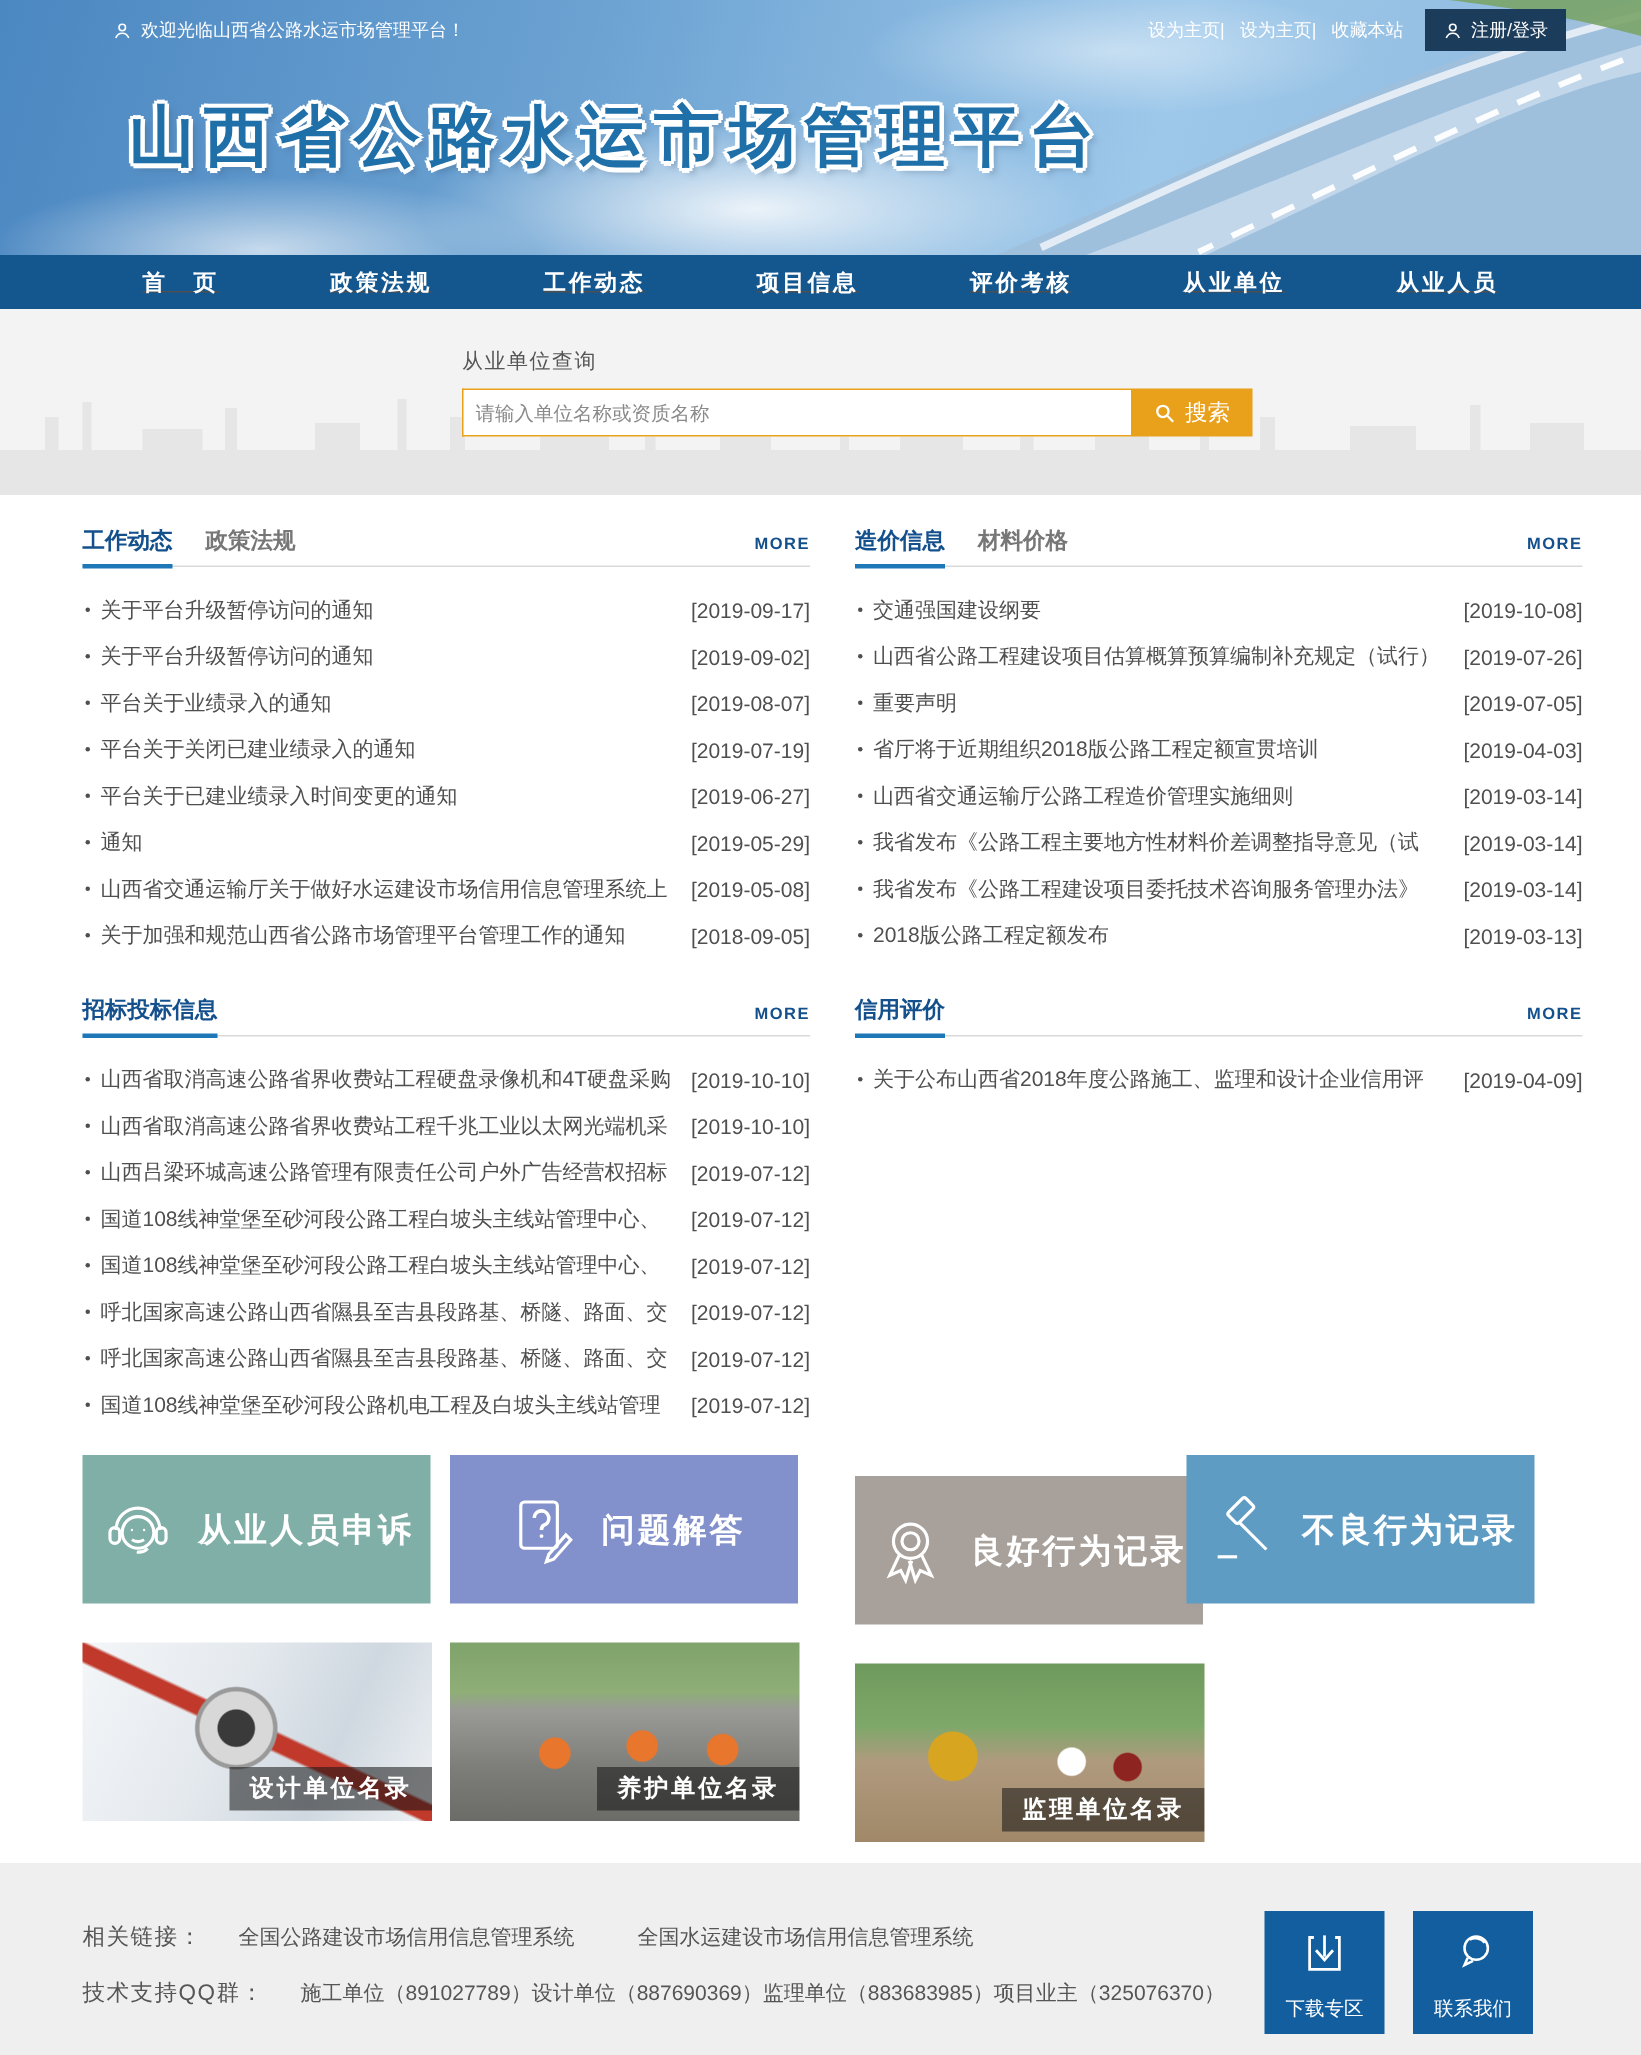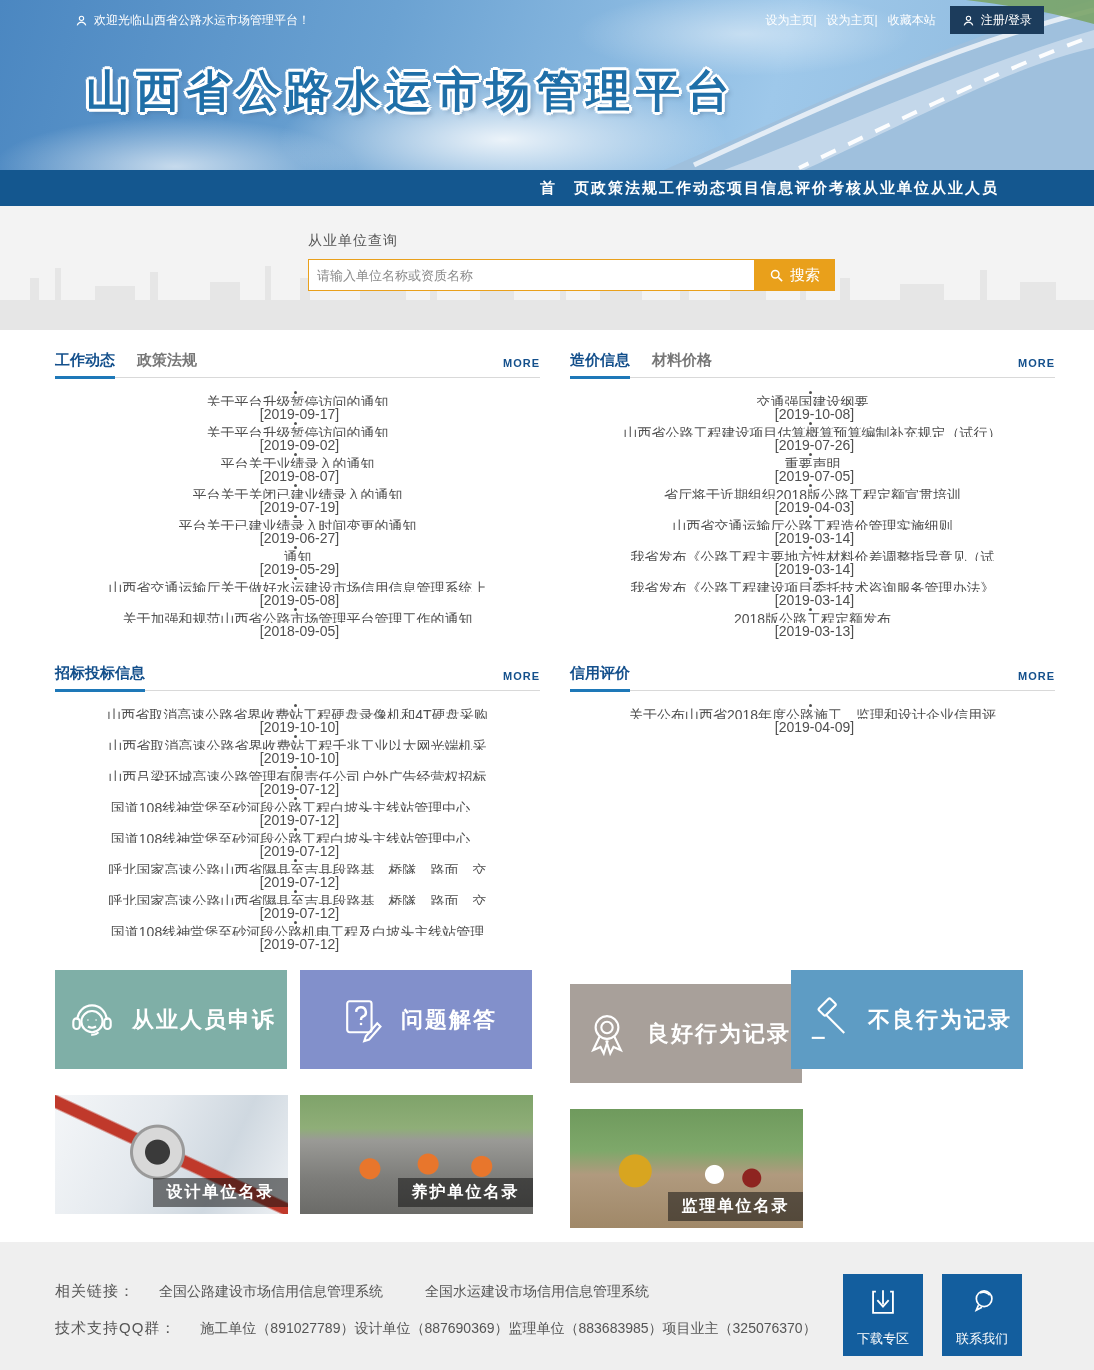--- a/index.html
+++ b/index.html
@@ -35,22 +35,23 @@
     position:absolute; left:86px; top:62px;
     font-size:44px; font-weight:bold; letter-spacing:6px; color:#1f6fa8;
     text-shadow:
       -2px -2px 0 #fff, 2px -2px 0 #fff, -2px 2px 0 #fff, 2px 2px 0 #fff,
       -3px 0 0 #fff, 3px 0 0 #fff, 0 -3px 0 #fff, 0 3px 0 #fff,
       4px 4px 4px rgba(60,90,120,.35);
   }
   
   .nav {
     width:1094px; height:36px; background:#14578f;
-    display:flex; align-items:center; justify-content:flex-end;
+    display:flex; align-items:center; justify-content:space-between;
     padding:0 95px;
+    text-decoration:underline;
   }
   .nav .nav-item {
     color:#fff; font-size:15px; font-weight:bold; letter-spacing:2px; cursor:pointer;
     white-space:nowrap;
   }
   
   .search-strip {
     position:relative; width:1094px; height:124px; background:#f3f3f3; overflow:hidden;
   }
   .search-sil { position:absolute; bottom:0; left:0; opacity:.75; }
@@ -74,21 +75,21 @@
     display:flex; align-items:flex-end; border-bottom:1px solid #d9d9d9; height:32px;
   }
   .tab {
     font-size:15px; font-weight:bold; color:#777; padding-bottom:6px;
     border-bottom:3px solid transparent; margin-right:22px; cursor:pointer; margin-bottom:-2px;
   }
   .tab.active { color:#14508c; border-bottom-color:#1e78b8; }
   .more { margin-left:auto; font-size:11px; font-weight:bold; color:#14508c; cursor:pointer; padding-bottom:8px; letter-spacing:1px; }
   .news-list { margin-top:13px; }
   .news-row {
-    display:flex; align-items:center; height:31px; font-size:14px; color:#4f4f4f; cursor:pointer;flex-direction:column;
+    display:flex; align-items:center; height:31px; font-size:14px; color:#4f4f4f; cursor:pointer;
   }
   .news-row .dot { width:3px; height:3px; background:#4f4f4f; border-radius:50%; margin:0 7px 0 2px; flex:none; }
   .news-row .title { flex:1; white-space:nowrap; overflow:hidden; }
   .news-row .date { flex:none; margin-left:4px; }
   
   .tiles-grid {
     display:grid; margin-top:18px;
     grid-template-columns:232px 232px 233px 233px;
     grid-column-gap:13px; grid-row-gap:12px;
   }

